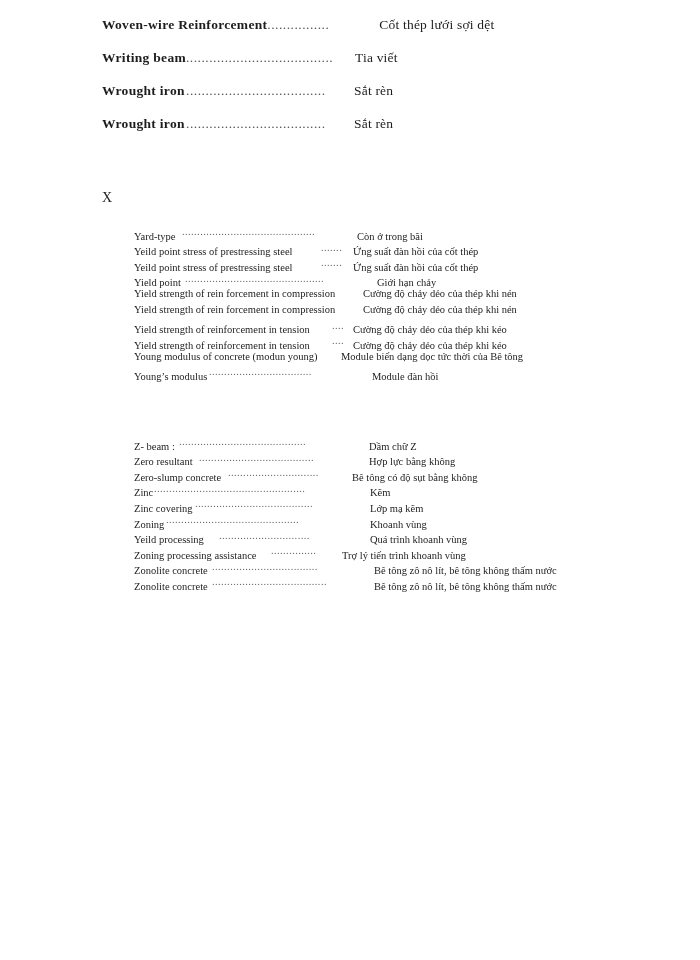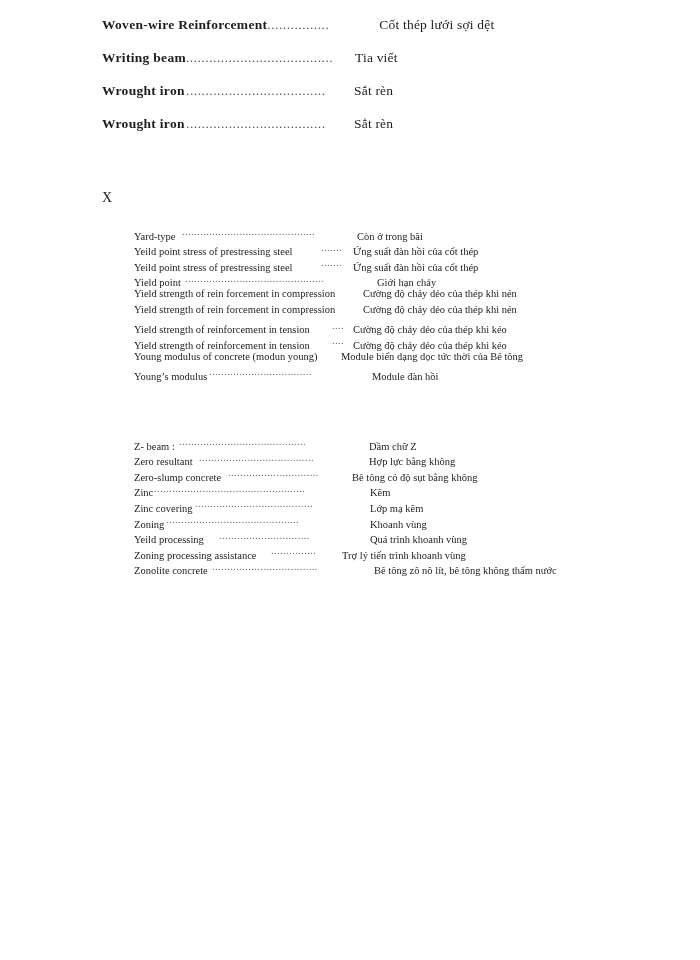--- a/index.html
+++ b/index.html
@@ -130,15 +130,16 @@
   <div class="sans-block" id="z-block">
       <div class="sans-row"><span class="term" style="min-width: 45px;">Z- beam :</span><span class="leader" style="width: 168px;">..........................................</span><span class="trans" style="margin-left: 22px;">Dầm chữ Z</span></div>
       <div class="sans-row"><span class="term" style="min-width: 65px;">Zero resultant</span><span class="leader" style="width: 150px;">......................................</span><span class="trans" style="margin-left: 20px;">Hợp lực bằng không</span></div>
       <div class="sans-row"><span class="term" style="min-width: 94px;">Zero-slump concrete</span><span class="leader" style="width: 124px;">..............................</span><span class="trans">Bê   tông có độ sụt bằng không</span></div>
       <div class="sans-row"><span class="term" style="min-width: 20px;">Zinc</span><span class="leader" style="width: 196px;">..................................................</span><span class="trans" style="margin-left: 20px;">Kẽm</span></div>
       <div class="sans-row"><span class="term" style="min-width: 61px;">Zinc covering</span><span class="leader" style="width: 155px;">.......................................</span><span class="trans" style="margin-left: 20px;">Lớp mạ kẽm</span></div>
       <div class="sans-row"><span class="term" style="min-width: 32px;">Zoning</span><span class="leader" style="width: 180px;">............................................</span><span class="trans" style="margin-left: 24px;">Khoanh vùng</span></div>
       <div class="sans-row"><span class="term" style="min-width: 85px;">Yeild processing</span><span class="leader" style="width: 125px;">..............................</span><span class="trans" style="margin-left: 26px;">Quá trình khoanh vùng</span></div>
       <div class="sans-row"><span class="term" style="min-width: 137px;">Zoning processing assistance</span><span class="leader" style="width: 62px;">...............</span><span class="trans" style="margin-left: 9px;">Trợ lý tiến trình khoanh vùng</span></div>
       <div class="sans-row"><span class="term" style="min-width: 78px;">Zonolite concrete</span><span class="leader" style="width: 142px;">...................................</span><span class="trans" style="margin-left: 20px;">Bê tông zô nô lít, bê tông không thấm nước</span></div>
+      <div class="sans-row"><span class="term" style="min-width: 78px;">Zonolite concrete</span><span class="leader" style="width: 155px;">......................................</span><span class="trans" style="margin-left: 7px;">Bê tông zô nô lít, bê tông không thấm nước</span></div>
     </div>
 
 </div>
 
 </body></html>

